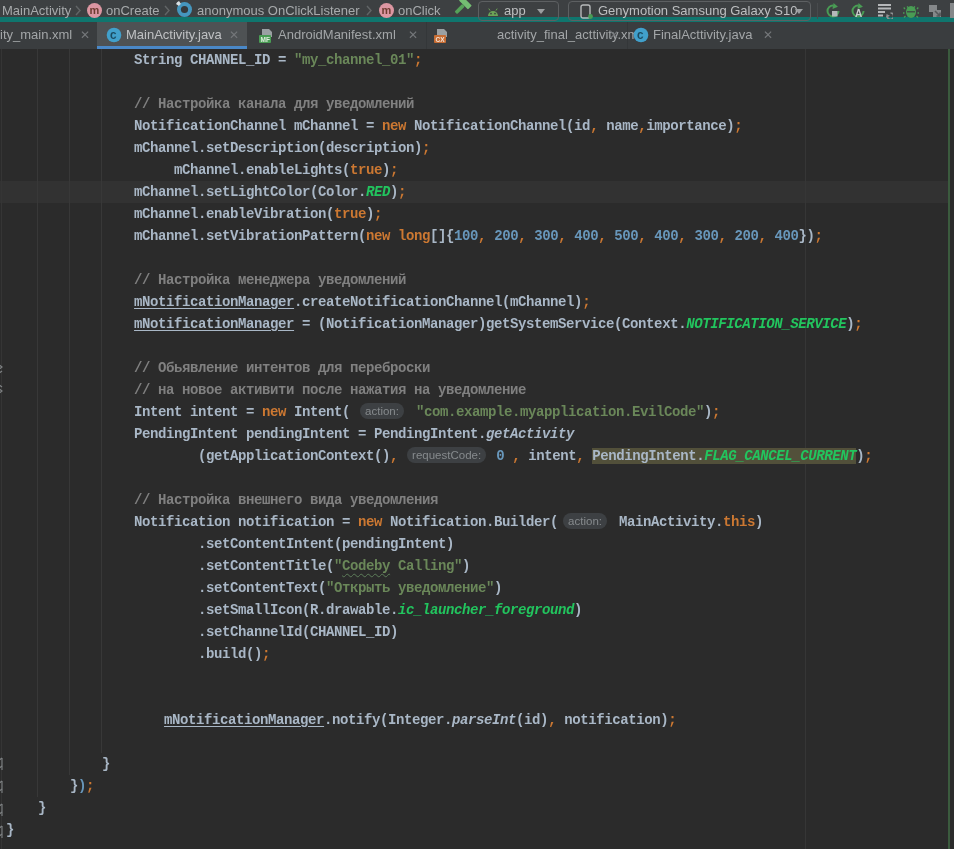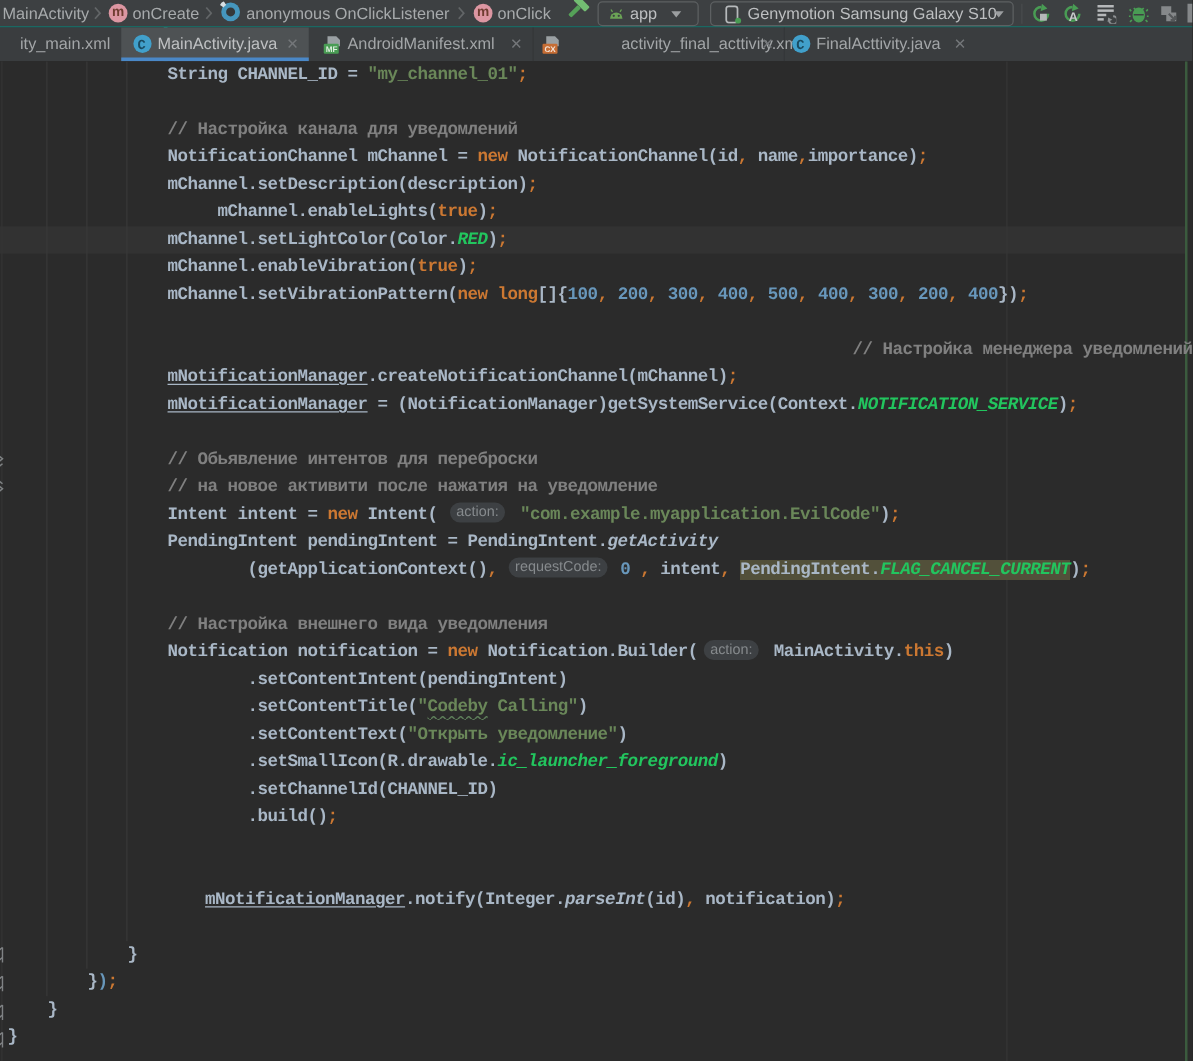--- a/index.html
+++ b/index.html
@@ -1,21 +1,21 @@
 <!DOCTYPE html>
 <html><head>
 <meta charset="utf-8">
 <style>
   * { margin:0; padding:0; box-sizing:border-box; }
   html,body { width:954px; height:849px; overflow:hidden; background:#2b2b2b; }
   body { position:relative; font-family:"Liberation Sans", sans-serif; }
 
   
   #toolbar { position:absolute; left:0; top:0; width:954px; height:22px;
-    background:#3d4042; border-bottom:1px solid #0f766e; }
+    background:#3d4042; border-bottom:5px solid #0f766e; }
   .bc { position:absolute; top:0; height:22px; line-height:22px;
     font-size:13px; color:#a7aaac; white-space:nowrap; }
   .chev { position:absolute; top:5px; width:6px; height:11px; }
   .chev svg { display:block; }
   .mico { position:absolute; top:3px; width:15px; height:15px; border-radius:50%;
     background:#dc96a2; color:#6f3c31; font-size:11px; font-weight:bold;
     text-align:center; line-height:14px; }
   .ddl { position:absolute; top:1px; height:20px; border:1px solid #5d6062;
     border-radius:4px; }
 
@@ -138,21 +138,21 @@
     <path d="M2 6 L0.7 4.5 M14 6 L15.3 4.5 M1.5 10 L0 10 M14.5 10 L16 10 M2.5 13 L1 14.5 M13.5 13 L15 14.5" stroke="#499c54" stroke-width="1.3"></path>
       </svg></div>
   <div style="position:absolute; left:927px; top:3px;"><svg width="16" height="16">
     <path d="M2 2 L10 2 L10 7 L14 7 L14 14 L6 14 L6 9 L2 9 Z" fill="#85888a"></path>
     <path d="M8 8 L13 13 M13 13 L13 9.5 M13 13 L9.5 13" stroke="#55585a" stroke-width="1.6"></path>
       </svg></div>
   <div style="position:absolute; left:950px; top:3px; width:4px; height:15px; background:#85888a;"></div>
 </div>
 
 <div id="tabbar">
-  <div class="tab" style="left:16px; width:118px; border-right:3px solid #14b8a6;">
+  <div class="tab" style="left:0; width:118px; border-right:3px solid #14b8a6;">
     <div class="tabtxt" style="left:0;">ity_main.xml</div>
     <div class="closex" style="left:80px;">✕</div>
   </div>
   <div class="tab" style="left:97px; width:150px; background:#4e5254;">
     <div style="position:absolute; left:9px; top:5px;"><svg width="16" height="16">
       <circle cx="8" cy="8" r="7.3" fill="#41a0cb"></circle>
       <text x="4" y="12" font-family="Liberation Mono" font-size="11" font-weight="bold" fill="#1b4b61">C</text>
         </svg></div>
     <div class="tabtxt" style="left:29px; color:#bfc1c3;">MainActivity.java</div>
     <div class="closex" style="left:132px;">✕</div>
@@ -196,21 +196,21 @@
   <div id="greenline"></div>
 
   <div class="ln" style="top:0px;">                String CHANNEL_ID = <span class="str">"my_channel_01"</span><span class="kw">;</span></div>
   <div class="ln" style="top:44px;"><span class="com">                // Настройка канала для уведомлений</span></div>
   <div class="ln" style="top:66px;">                NotificationChannel mChannel = <span class="kw">new</span> NotificationChannel(id<span class="kw">,</span> name<span class="kw">,</span>importance)<span class="kw">;</span></div>
   <div class="ln" style="top:88px;">                mChannel.setDescription(description)<span class="kw">;</span></div>
   <div class="ln" style="top:110px;margin-left:40px;">                mChannel.enableLights(<span class="kw">true</span>)<span class="kw">;</span></div>
   <div class="ln" style="top:132px;">                mChannel.setLightColor(Color.<span class="cst">RED</span>)<span class="kw">;</span></div>
   <div class="ln" style="top:154px;">                mChannel.enableVibration(<span class="kw">true</span>)<span class="kw">;</span></div>
   <div class="ln" style="top:176px;">                mChannel.setVibrationPattern(<span class="kw">new long</span>[]{<span class="num">100</span><span class="kw">,</span> <span class="num">200</span><span class="kw">,</span> <span class="num">300</span><span class="kw">,</span> <span class="num">400</span><span class="kw">,</span> <span class="num">500</span><span class="kw">,</span> <span class="num">400</span><span class="kw">,</span> <span class="num">300</span><span class="kw">,</span> <span class="num">200</span><span class="kw">,</span> <span class="num">400</span>})<span class="kw">;</span></div>
-  <div class="ln" style="top:220px;text-align:right;"><span class="com">                // Настройка менеджера уведомлений</span></div>
+  <div class="ln" style="top:220px;"><span class="com">                // Настройка менеджера уведомлений</span></div>
   <div class="ln" style="top:242px;">                <span class="und">mNotificationManager</span>.createNotificationChannel(mChannel)<span class="kw">;</span></div>
   <div class="ln" style="top:264px;">                <span class="und">mNotificationManager</span> = (NotificationManager)getSystemService(Context.<span class="cst">NOTIFICATION_SERVICE</span>)<span class="kw">;</span></div>
   <div class="ln" style="top:308px;"><span class="com">                // Обьявление интентов для переброски</span></div>
   <div class="ln" style="top:330px;"><span class="com">                // на новое активити после нажатия на уведомление</span></div>
   <div class="ln" style="top:352px;">                Intent intent = <span class="kw">new</span> Intent(<span class="pill" style="margin-left:10px; margin-right:12px;">action:</span><span class="str">"com.example.myapplication.EvilCode"</span>)<span class="kw">;</span></div>
   <div class="ln" style="top:374px;">                PendingIntent pendingIntent = PendingIntent.<span class="it">getActivity</span></div>
   <div class="ln" style="top:396px;">                        (getApplicationContext()<span class="kw">,</span><span class="pill" style="margin-left:9px; margin-right:10px;">requestCode:</span><span class="num">0</span> <span class="kw">,</span> intent<span class="kw">,</span> <span class="hl">PendingIntent.<span class="cst">FLAG_CANCEL_CURRENT</span></span>)<span class="kw">;</span></div>
   <div class="ln" style="top:440px;"><span class="com">                // Настройка внешнего вида уведомления</span></div>
   <div class="ln" style="top:462px;">                Notification notification = <span class="kw">new</span> Notification.Builder(<span class="pill" style="margin-left:5px; margin-right:12px;">action:</span>MainActivity.<span class="kw">this</span>)</div>
   <div class="ln" style="top:484px;">                        .setContentIntent(pendingIntent)</div>

